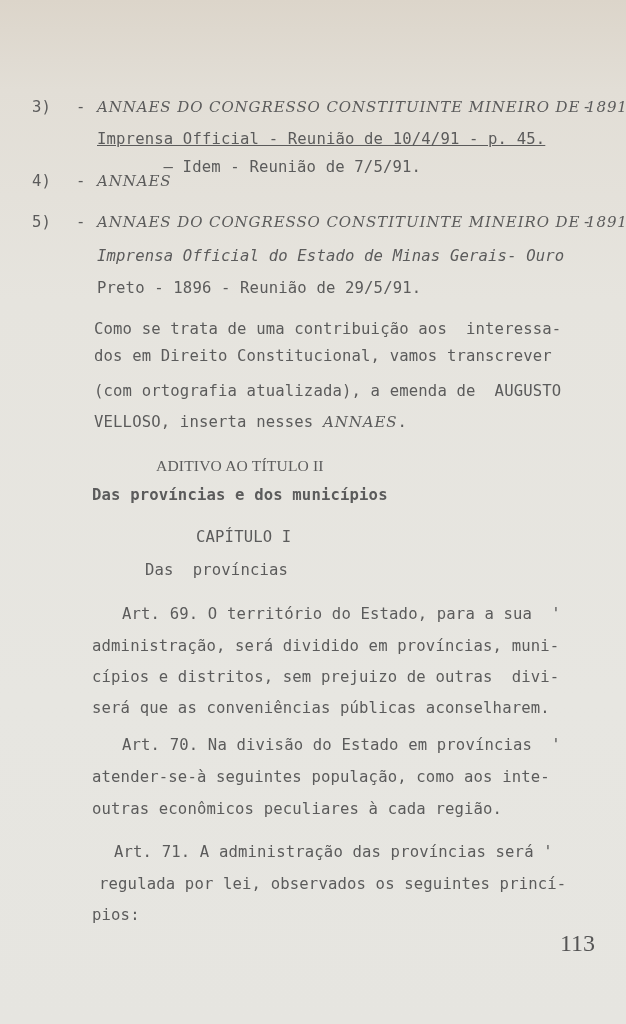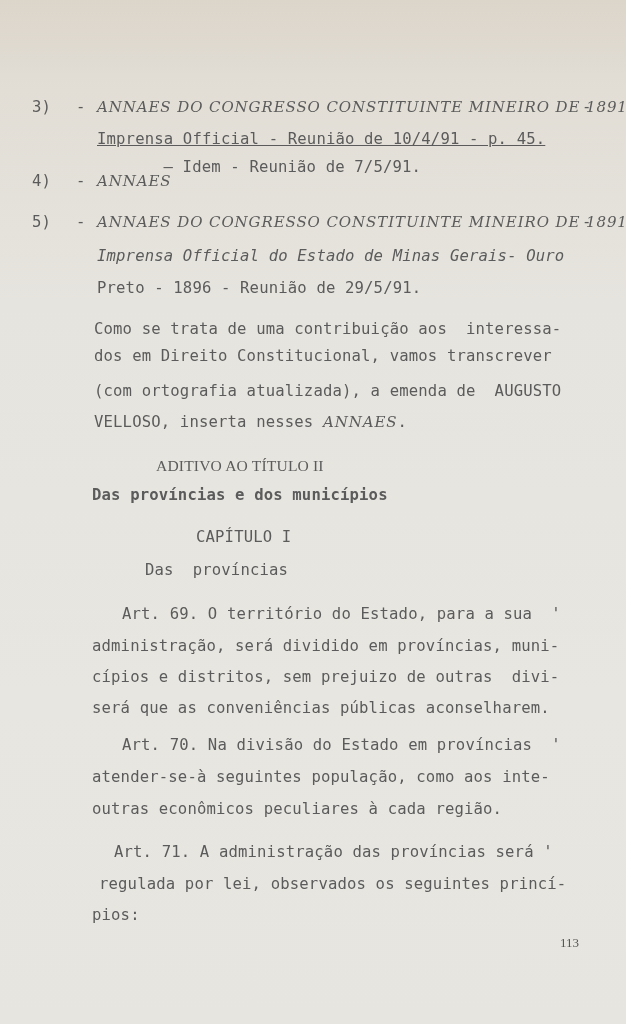--- a/index.html
+++ b/index.html
@@ -12,21 +12,21 @@
   .line {
     position:absolute; white-space:pre;
     font-size:15.6px; line-height:20px; letter-spacing:0.15px;
     font-weight:normal;
   }
   .it { font-family: "DejaVu Serif", "Liberation Serif", serif; font-style:italic; letter-spacing:0.9px; font-size:15px; }
   .num { position:absolute; white-space:pre; font-size:15.6px; line-height:20px; }
   .pagenum {
     position:absolute; left:560px; top:931px;
     font-family: "Liberation Serif", "DejaVu Serif", serif;
-    font-size:13px; color:#555; line-height:24px;
+    font-size:24px; color:#555; line-height:24px;
   }
 </style>
 </head>
 <body>
 
 <div>
 
   <div>
     <span class="num" style="left:32px; top:97px;">3)</span>
     <span class="num" style="left:76px; top:97px;">-</span>

